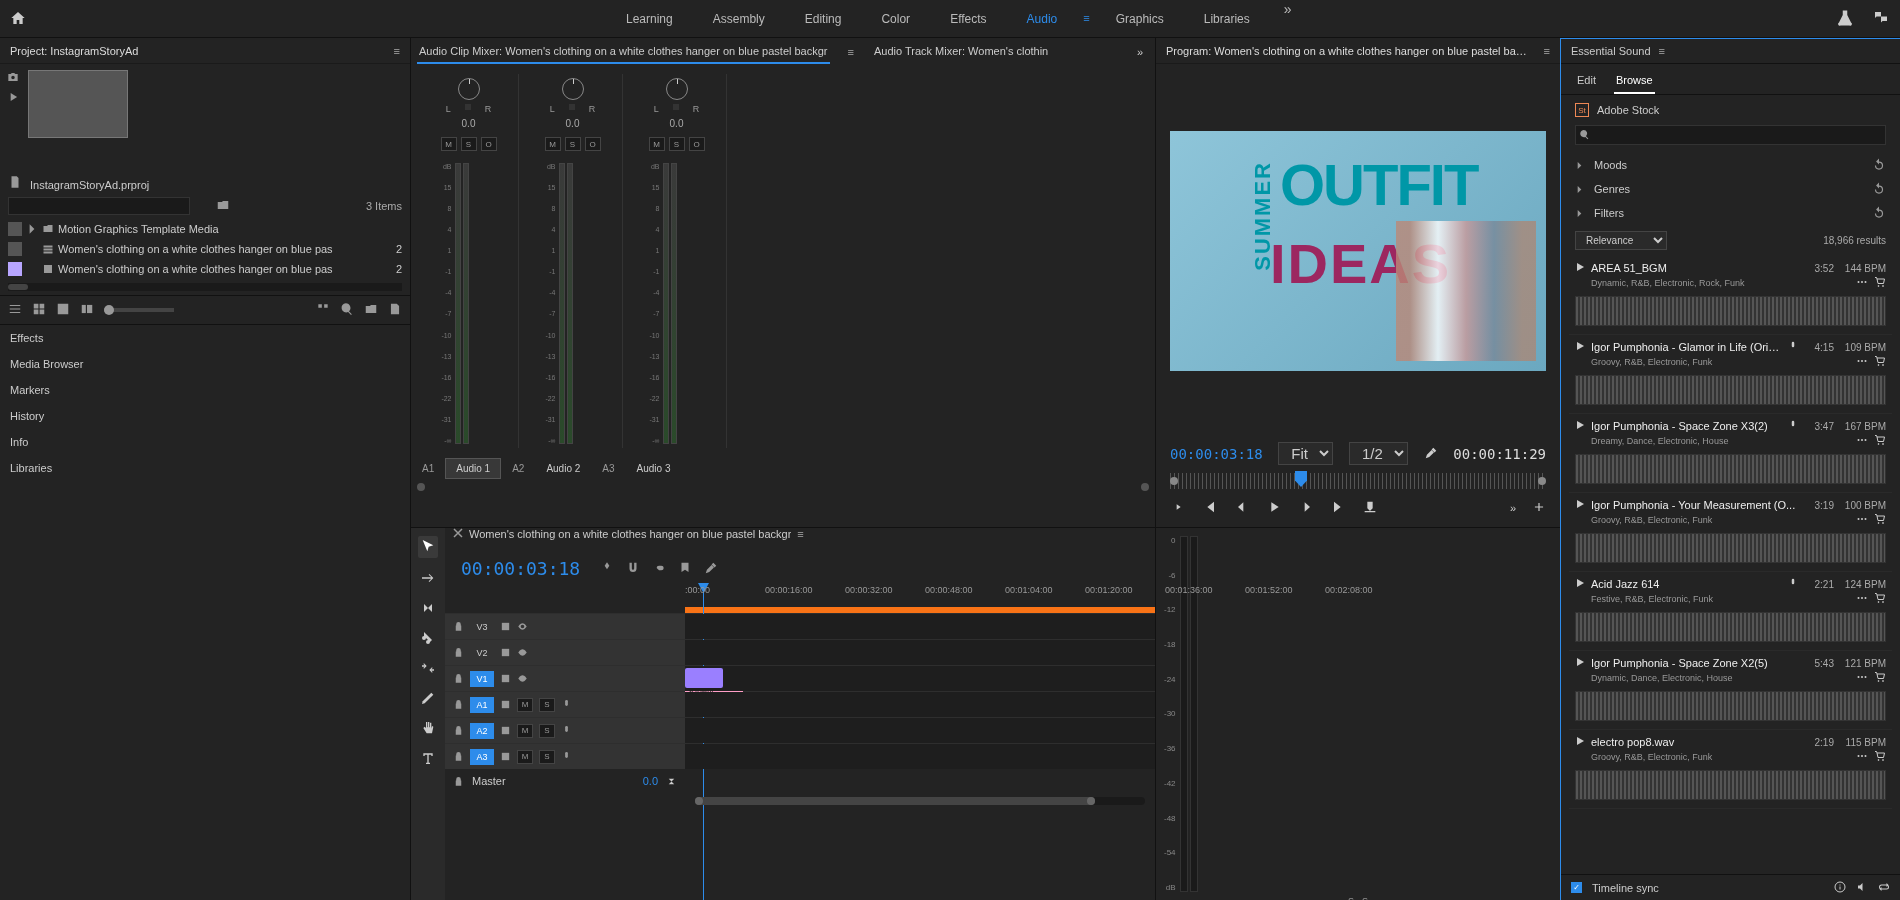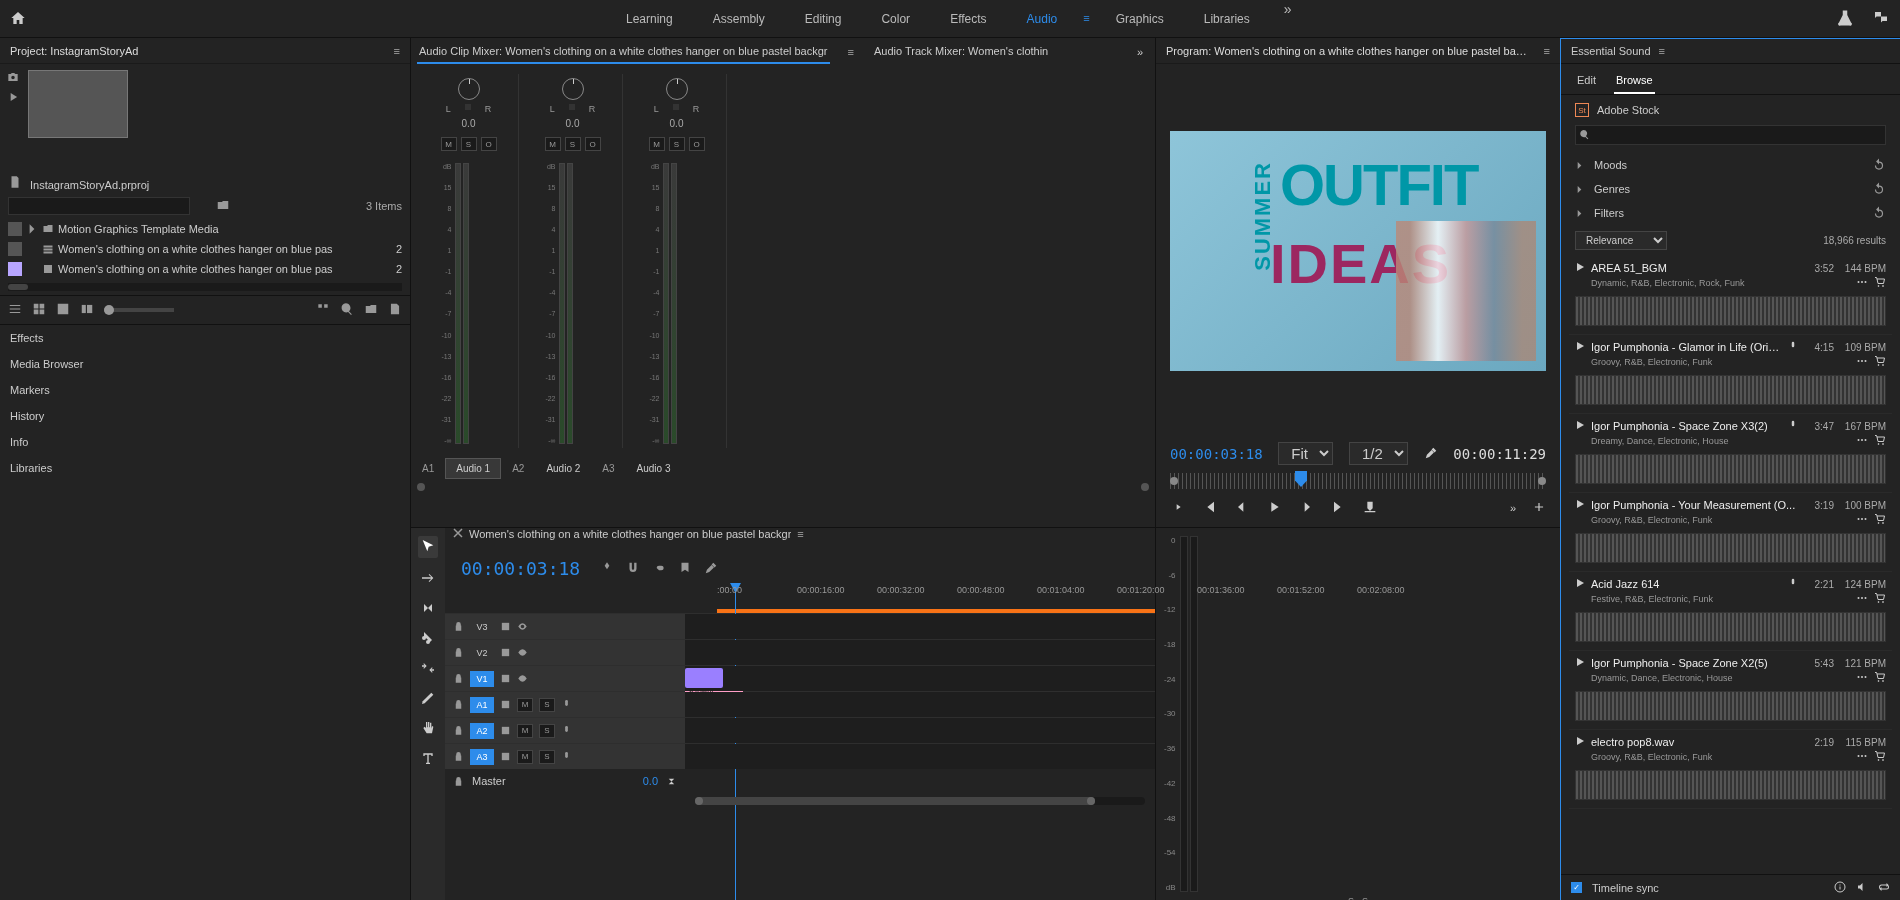--- a/index.html
+++ b/index.html
@@ -88,21 +88,21 @@
 .tl-tool.active { background: #3a3a3a; padding: 2px; border-radius: 2px; }
 .tl-main { flex: 1; display: flex; flex-direction: column; }
 .tl-header { height: 26px; display: flex; padding: 0 8px; gap: 6px; }
 .tl-header svg { width: 10px; height: 10px; fill: #999; cursor: pointer; }
 .tl-tc-row { display: flex; align-items: center; gap: 20px; padding: 4px 16px; }
 .tl-tc { color: #2d8ceb; font-size: 18px; font-family: monospace; }
 .tl-opts { display: flex; gap: 12px; }
 .tl-opts svg { width: 14px; height: 14px; fill: #999; cursor: pointer; }
 .tl-ruler-wrap { position: relative; height: 30px; display: flex; }
 .tl-track-head-spacer { width: 240px; }
-.tl-ruler { flex: 1; position: relative; border-bottom: 4px solid #f97316; margin-left: 32px; }
+.tl-ruler { flex: 1; position: relative; border-bottom: 6px solid #f97316; }
 .ruler-tick { position: absolute; top: 2px; font-size: 9px; color: #999; }
 .playhead { position: absolute; top: 0; width: 1px; background: #2d8ceb; height: 360px; }
 .playhead::before { content: ""; position: absolute; top: 0; left: -5px; width: 11px; height: 10px; background: #2d8ceb; clip-path: polygon(0 0, 100% 0, 50% 100%); }
 .tl-tracks { display: flex; flex-direction: column; }
 .tl-track { display: flex; height: 26px; border-top: 1px solid #2e2e2e; }
 .tl-track-head { width: 240px; display: flex; align-items: center; gap: 6px; padding: 0 8px; background: #333; }
 .tl-track-head svg { width: 11px; height: 11px; fill: #999; cursor: pointer; }
 .track-tag { width: 24px; height: 16px; display: flex; align-items: center; justify-content: center; font-size: 9px; color: #ccc; }
 .track-tag.v1 { background: #2d8ceb; color: #fff; }
 .track-tag.a { background: #2d8ceb; color: #fff; }

